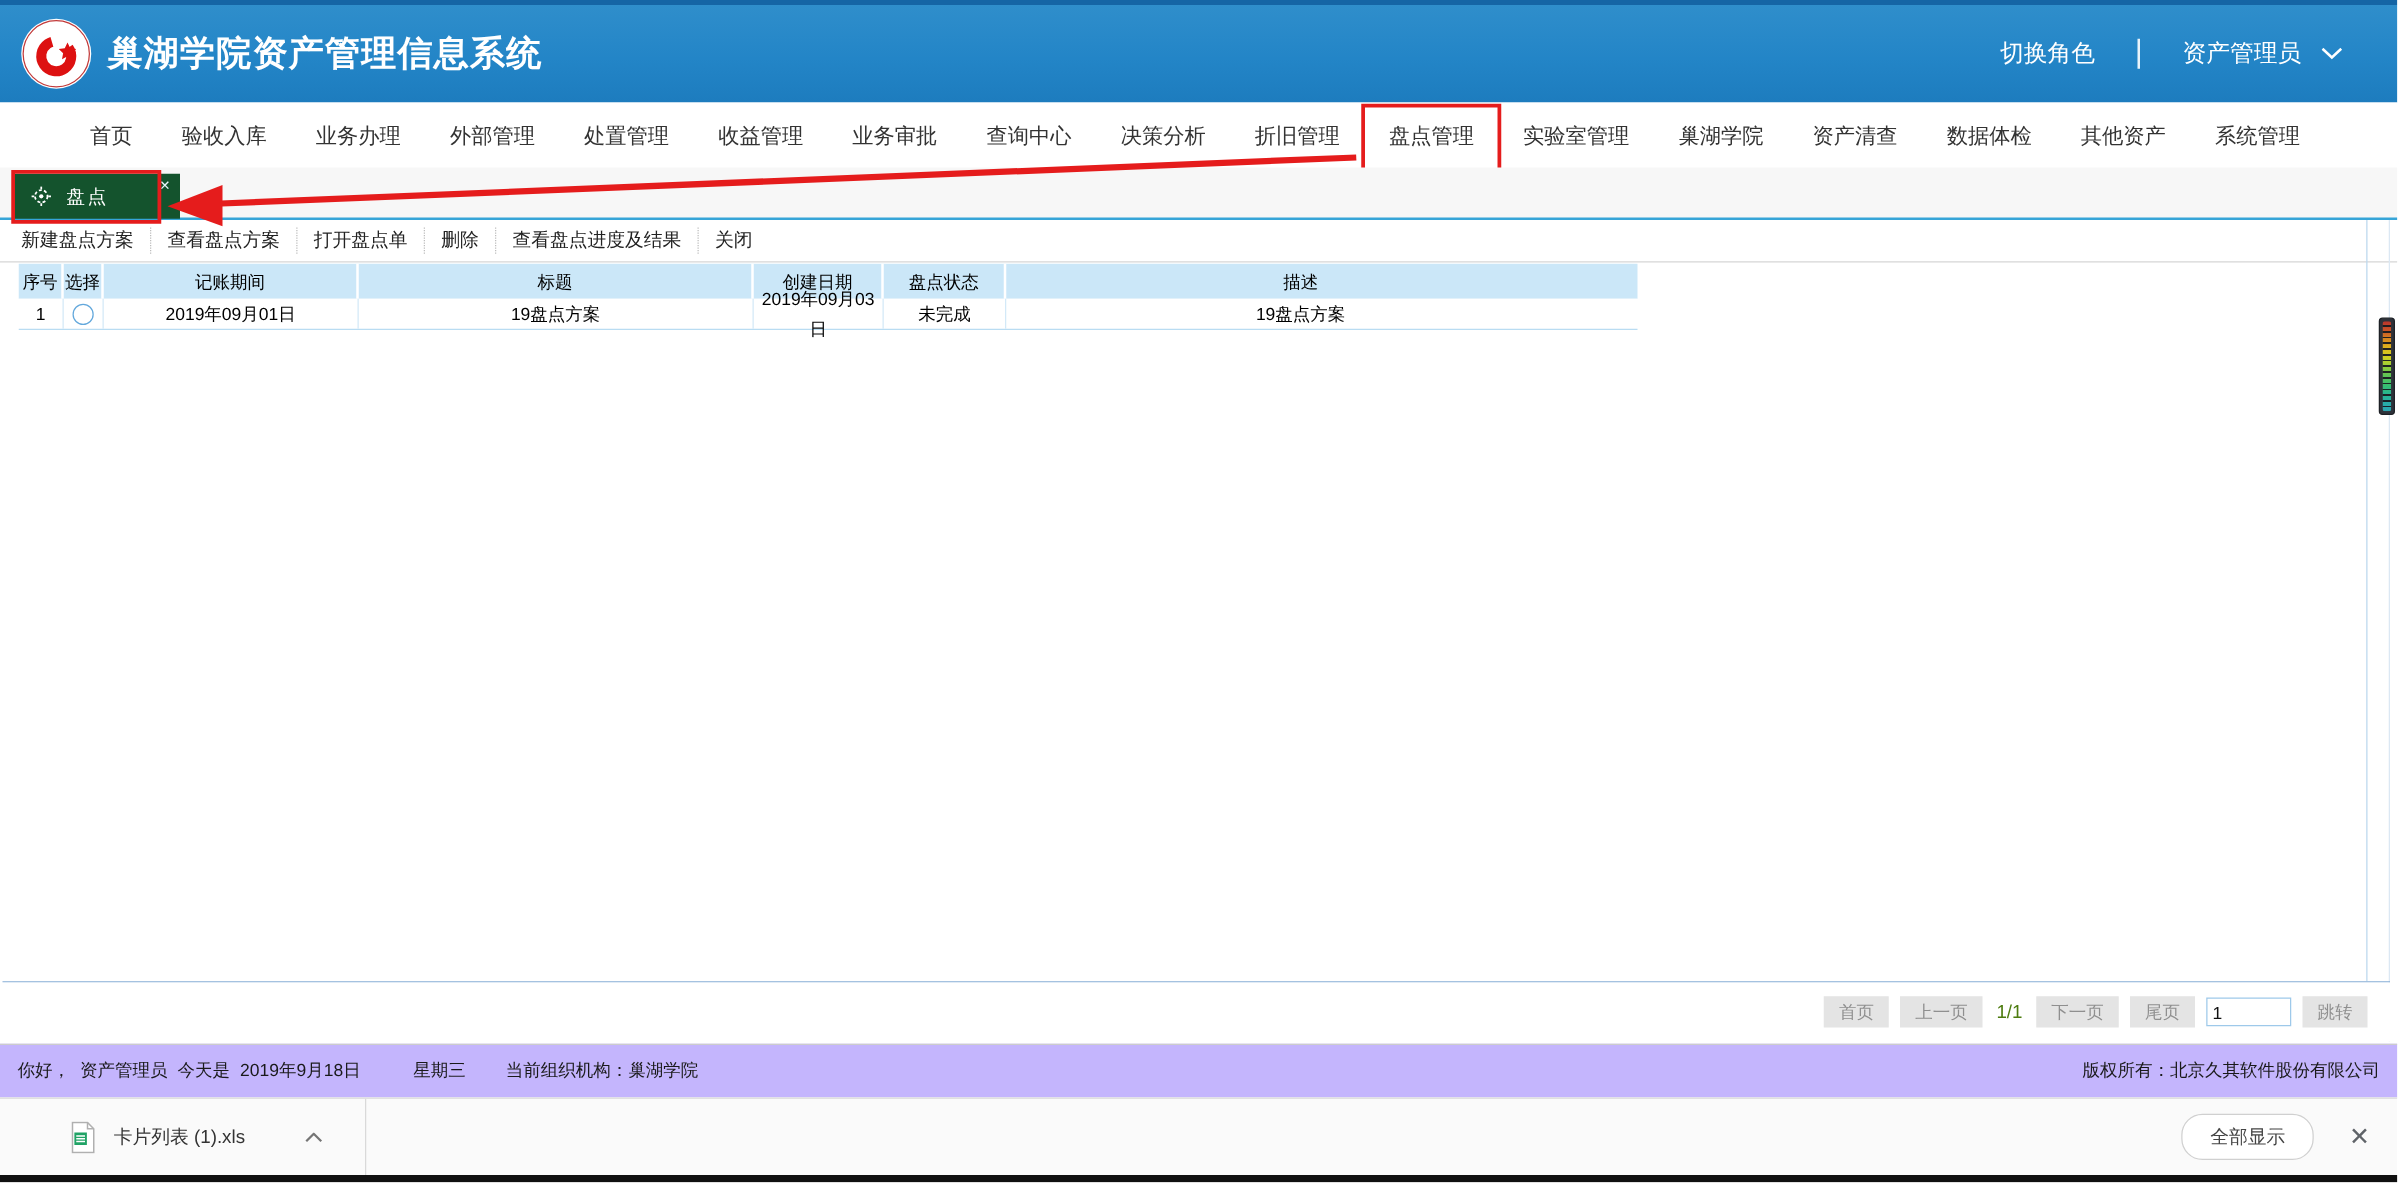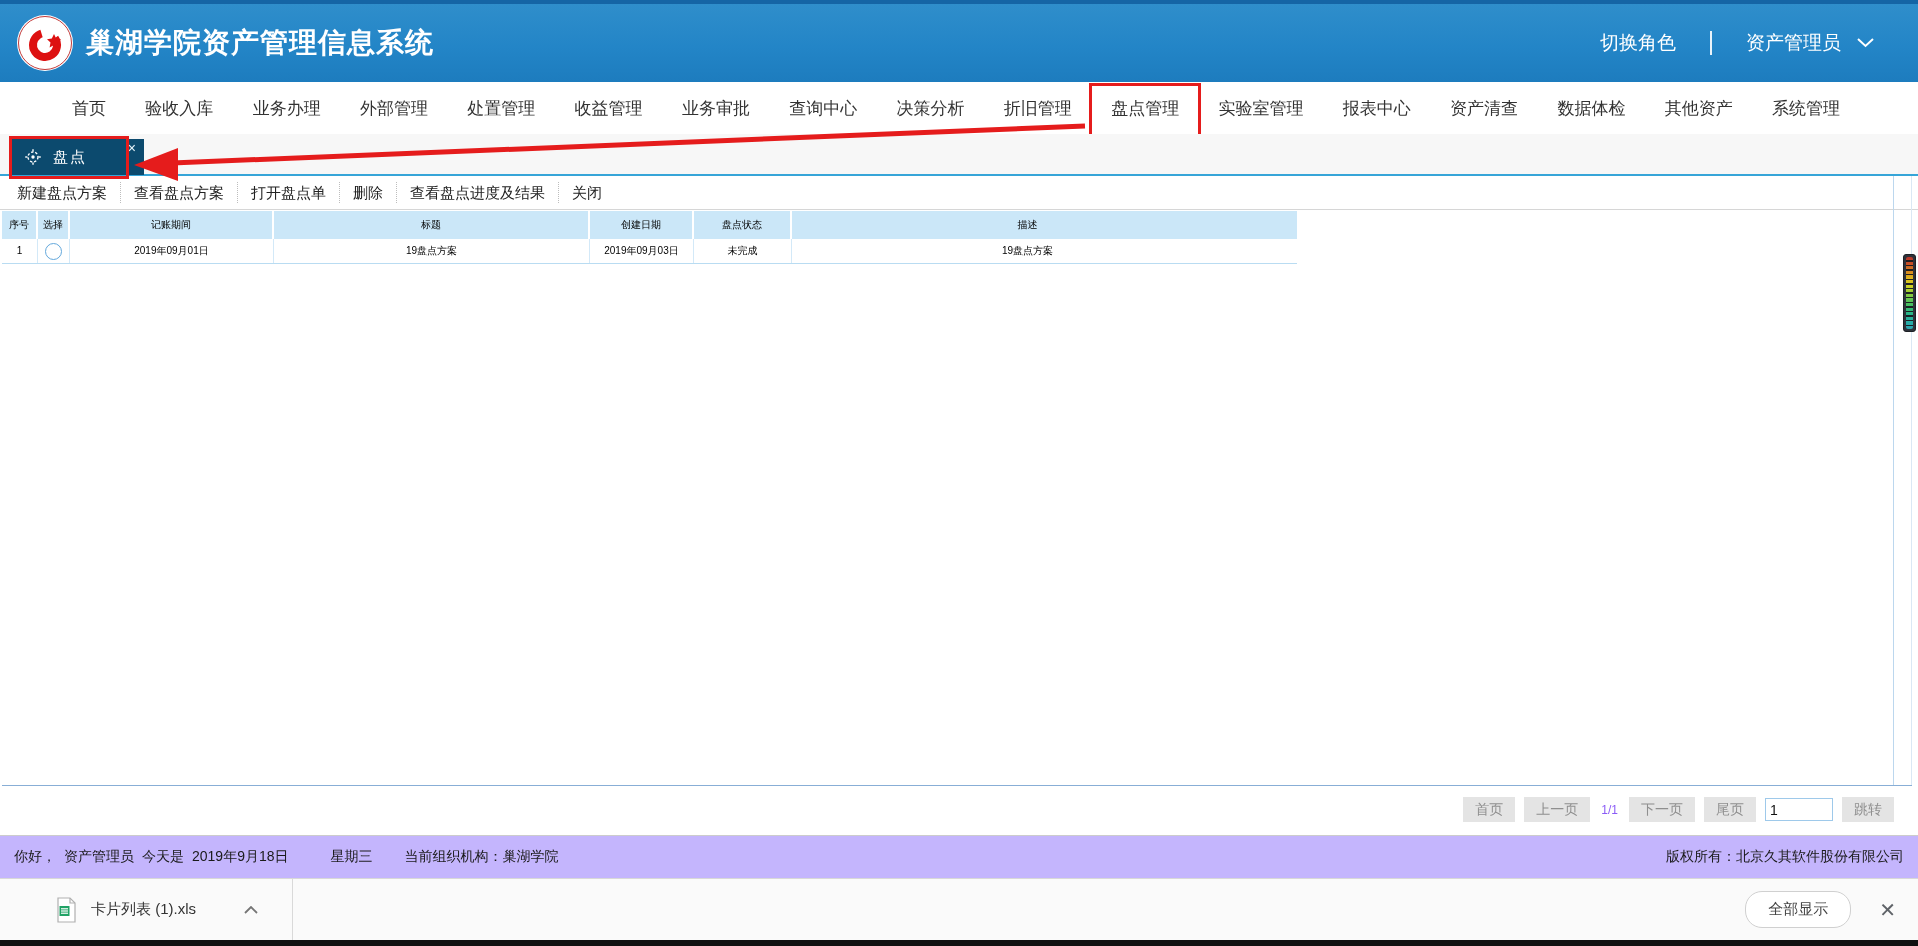--- a/index.html
+++ b/index.html
@@ -21,39 +21,39 @@
   .nav{position:absolute;top:82px;left:0;right:0;height:52px;background:#ffffff;
        display:flex;align-items:center;justify-content:space-between;
        padding:0 78px 0 72px;font-size:17px;color:#333333;}
   .nav-item{position:relative;cursor:pointer;white-space:nowrap;}
   .nav-annotation{position:absolute;left:-22px;right:-22px;top:-14px;bottom:-28px;
                   border:3px solid #e51c1c;pointer-events:none;}
 
   
   .tabstrip{position:absolute;top:134px;left:0;right:0;height:42px;background:#f7f7f7;
             border-bottom:2px solid #36a5d8;box-sizing:border-box;}
-  .tab{position:absolute;top:139px;left:12px;width:132px;height:36px;background:#0c4a6e;
+  .tab{position:absolute;top:139px;left:12px;width:132px;height:36px;background:#14532d;
        display:flex;align-items:center;color:#ffffff;cursor:pointer;}
   .tab-icon{margin-left:13px;width:16px;height:16px;}
   .tab-label{margin-left:12px;font-size:15px;letter-spacing:2px;}
   .tab-close{position:absolute;top:1px;right:8px;font-size:14px;color:#eaf6fc;cursor:pointer;line-height:16px;}
   .tab-annotation{position:absolute;top:136px;left:9px;width:120px;height:43px;
                   border:3px solid #e51c1c;box-sizing:border-box;z-index:15;pointer-events:none;}
   .arrow-annotation{position:absolute;left:0;top:100px;z-index:20;pointer-events:none;}
 
   
   .toolbar{position:absolute;top:176px;left:0;right:0;height:34px;background:#ffffff;
            border-bottom:1px solid #d6d6d6;box-sizing:border-box;
            display:flex;align-items:center;padding-left:4px;}
   .tbtn{padding:0 13px;font-size:15px;color:#222222;line-height:21px;
         border-right:1px dotted #bdbdbd;cursor:pointer;white-space:nowrap;}
   .tbtn:last-child{border-right:none;}
 
   
-  .grid{position:absolute;top:211px;left:2px;width:1295px;font-size:10px;color:#000;}
+  .grid{position:absolute;top:211px;left:15px;width:1295px;font-size:14px;color:#000;}
   .grid-header{display:flex;background:#cbe7f8;height:28px;line-height:28px;text-align:center;}
   .grid-header .cell{border-right:2px solid #ffffff;box-sizing:border-box;}
   .grid-header .cell:last-child{border-right:none;}
   .grid-row{display:flex;background:#ffffff;height:24px;line-height:24px;text-align:center;
             border-bottom:1px solid #b9dcf2;cursor:default;}
   .grid-row .cell{border-right:1px solid #d3e9f8;box-sizing:border-box;
                   display:flex;align-items:center;justify-content:center;}
   .grid-row .cell:last-child{border-right:none;}
   .c0{width:36px;} .c1{width:32px;} .c2{width:204px;} .c3{width:316px;}
   .c4{width:104px;} .c5{width:98px;} .c6{width:471px;}
@@ -63,21 +63,21 @@
   
   .inner-right-line{position:absolute;left:1893px;top:176px;width:1px;height:609px;background:#bcd7ee;}
   .outer-right-line{position:absolute;left:1911px;top:176px;width:1px;height:657px;background:#dbe8f4;}
   .panel-bottom-line{position:absolute;left:2px;top:785px;right:6px;height:1px;background:#88aed6;}
 
   
   .pagination{position:absolute;top:786px;left:0;right:0;height:47px;background:#ffffff;
               display:flex;align-items:center;justify-content:flex-end;gap:9px;padding-right:24px;}
   .pbtn{height:25px;padding:0 12px;background:#e4e4e4;color:#8f8f8f;font-size:14px;
         display:flex;align-items:center;border:none;cursor:pointer;white-space:nowrap;}
-  .page-info{color:#8b5cf6;font-size:12px;margin:0 2px;text-align:center;}
+  .page-info{color:#4d7c0f;font-size:15px;margin:0 2px;text-align:center;}
   .jump-input{width:58px;height:21px;border:1px solid #9ec9ea;font-size:14px;padding:0 4px;color:#111;}
 
   
   .statusbar{position:absolute;top:835px;left:0;right:0;height:43px;background:#c4b5fd;
              border-top:1px solid #cccccc;box-sizing:border-box;display:flex;align-items:center;
              font-size:14px;color:#1a1a1a;padding:0 14px;}
   .sb-gap-s{margin-left:8px;} .sb-gap-m{margin-left:32px;} .sb-gap-l{margin-left:42px;}
   .sb-copyright{margin-left:auto;}
 
   
@@ -137,21 +137,21 @@
     <span class="nav-item">收益管理</span>
     <span class="nav-item">业务审批</span>
     <span class="nav-item">查询中心</span>
     <span class="nav-item">决策分析</span>
     <span class="nav-item">折旧管理</span>
     <span class="nav-item">
       <span class="nav-annotation"></span>
       <span>盘点管理</span>
     </span>
     <span class="nav-item">实验室管理</span>
-    <span class="nav-item">报表中心</span>
+    <span class="nav-item">巢湖学院</span>
     <span class="nav-item">资产清查</span>
     <span class="nav-item">数据体检</span>
     <span class="nav-item">其他资产</span>
     <span class="nav-item">系统管理</span>
   </div>
 
   <div class="tabstrip"></div>
   <div class="tab">
     <svg class="tab-icon" viewBox="0 0 16 16">
       <circle cx="8" cy="8" r="5" fill="none" stroke="#ffffff" stroke-width="1.4" stroke-dasharray="2.4 1.8"></circle>

